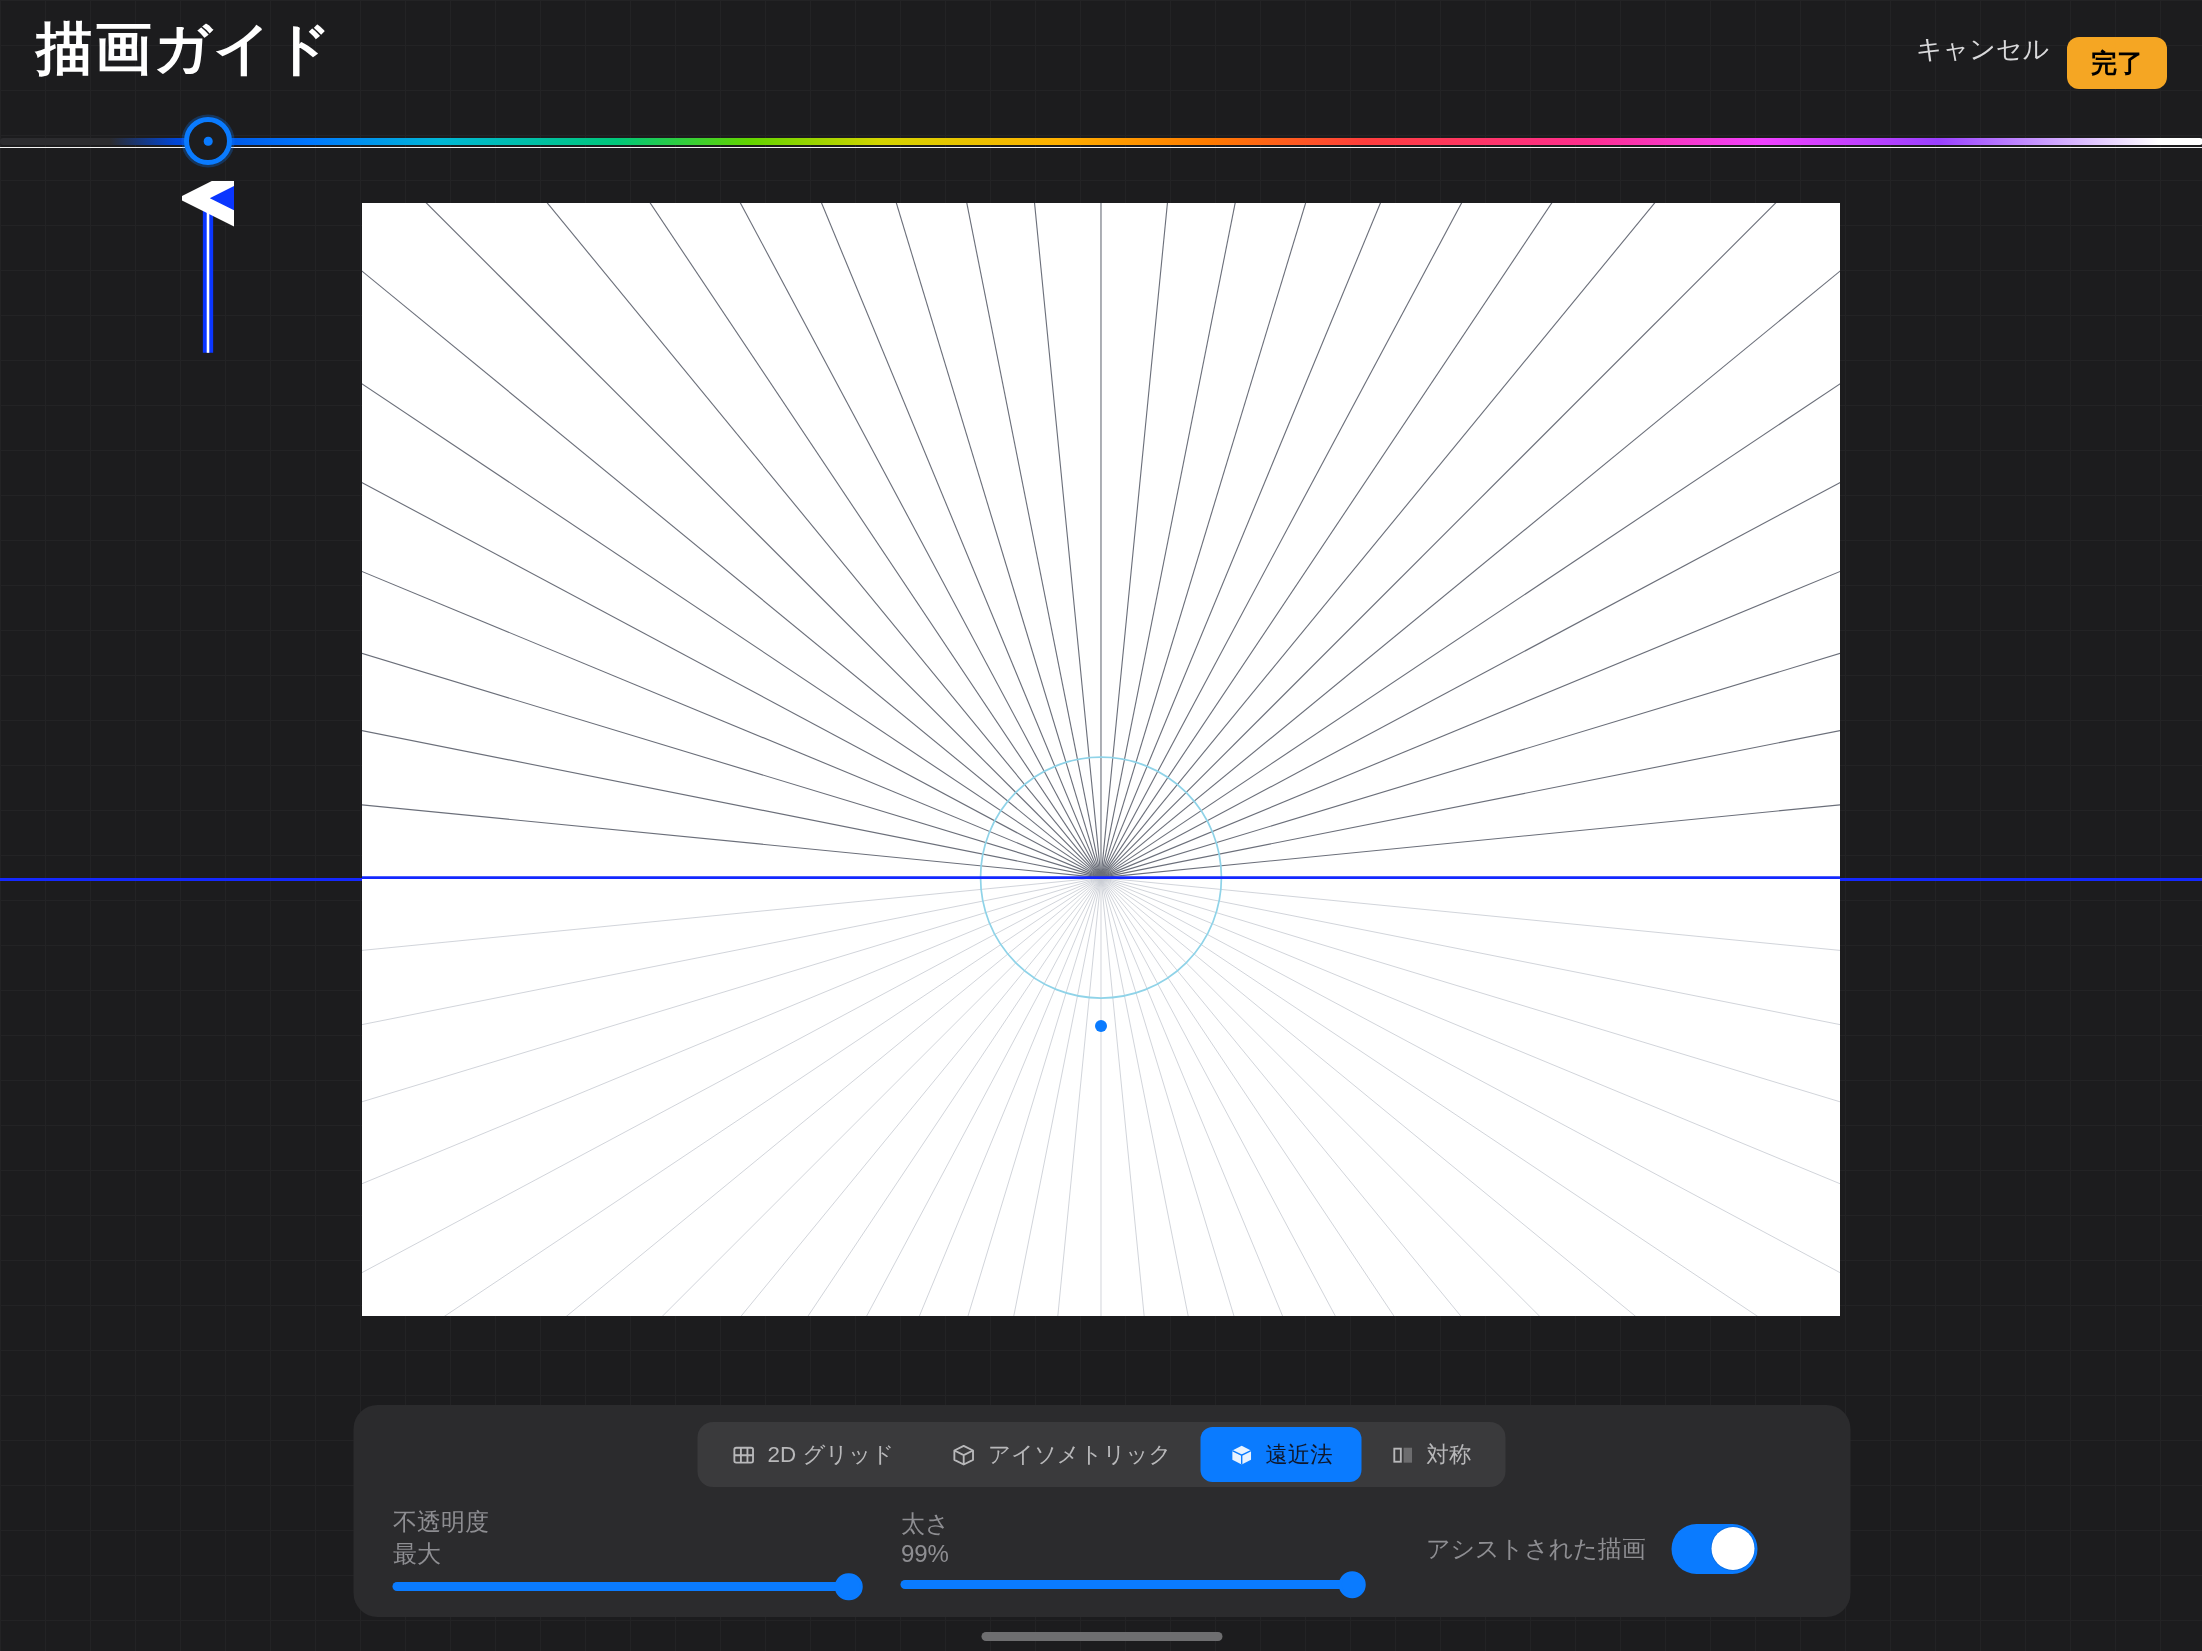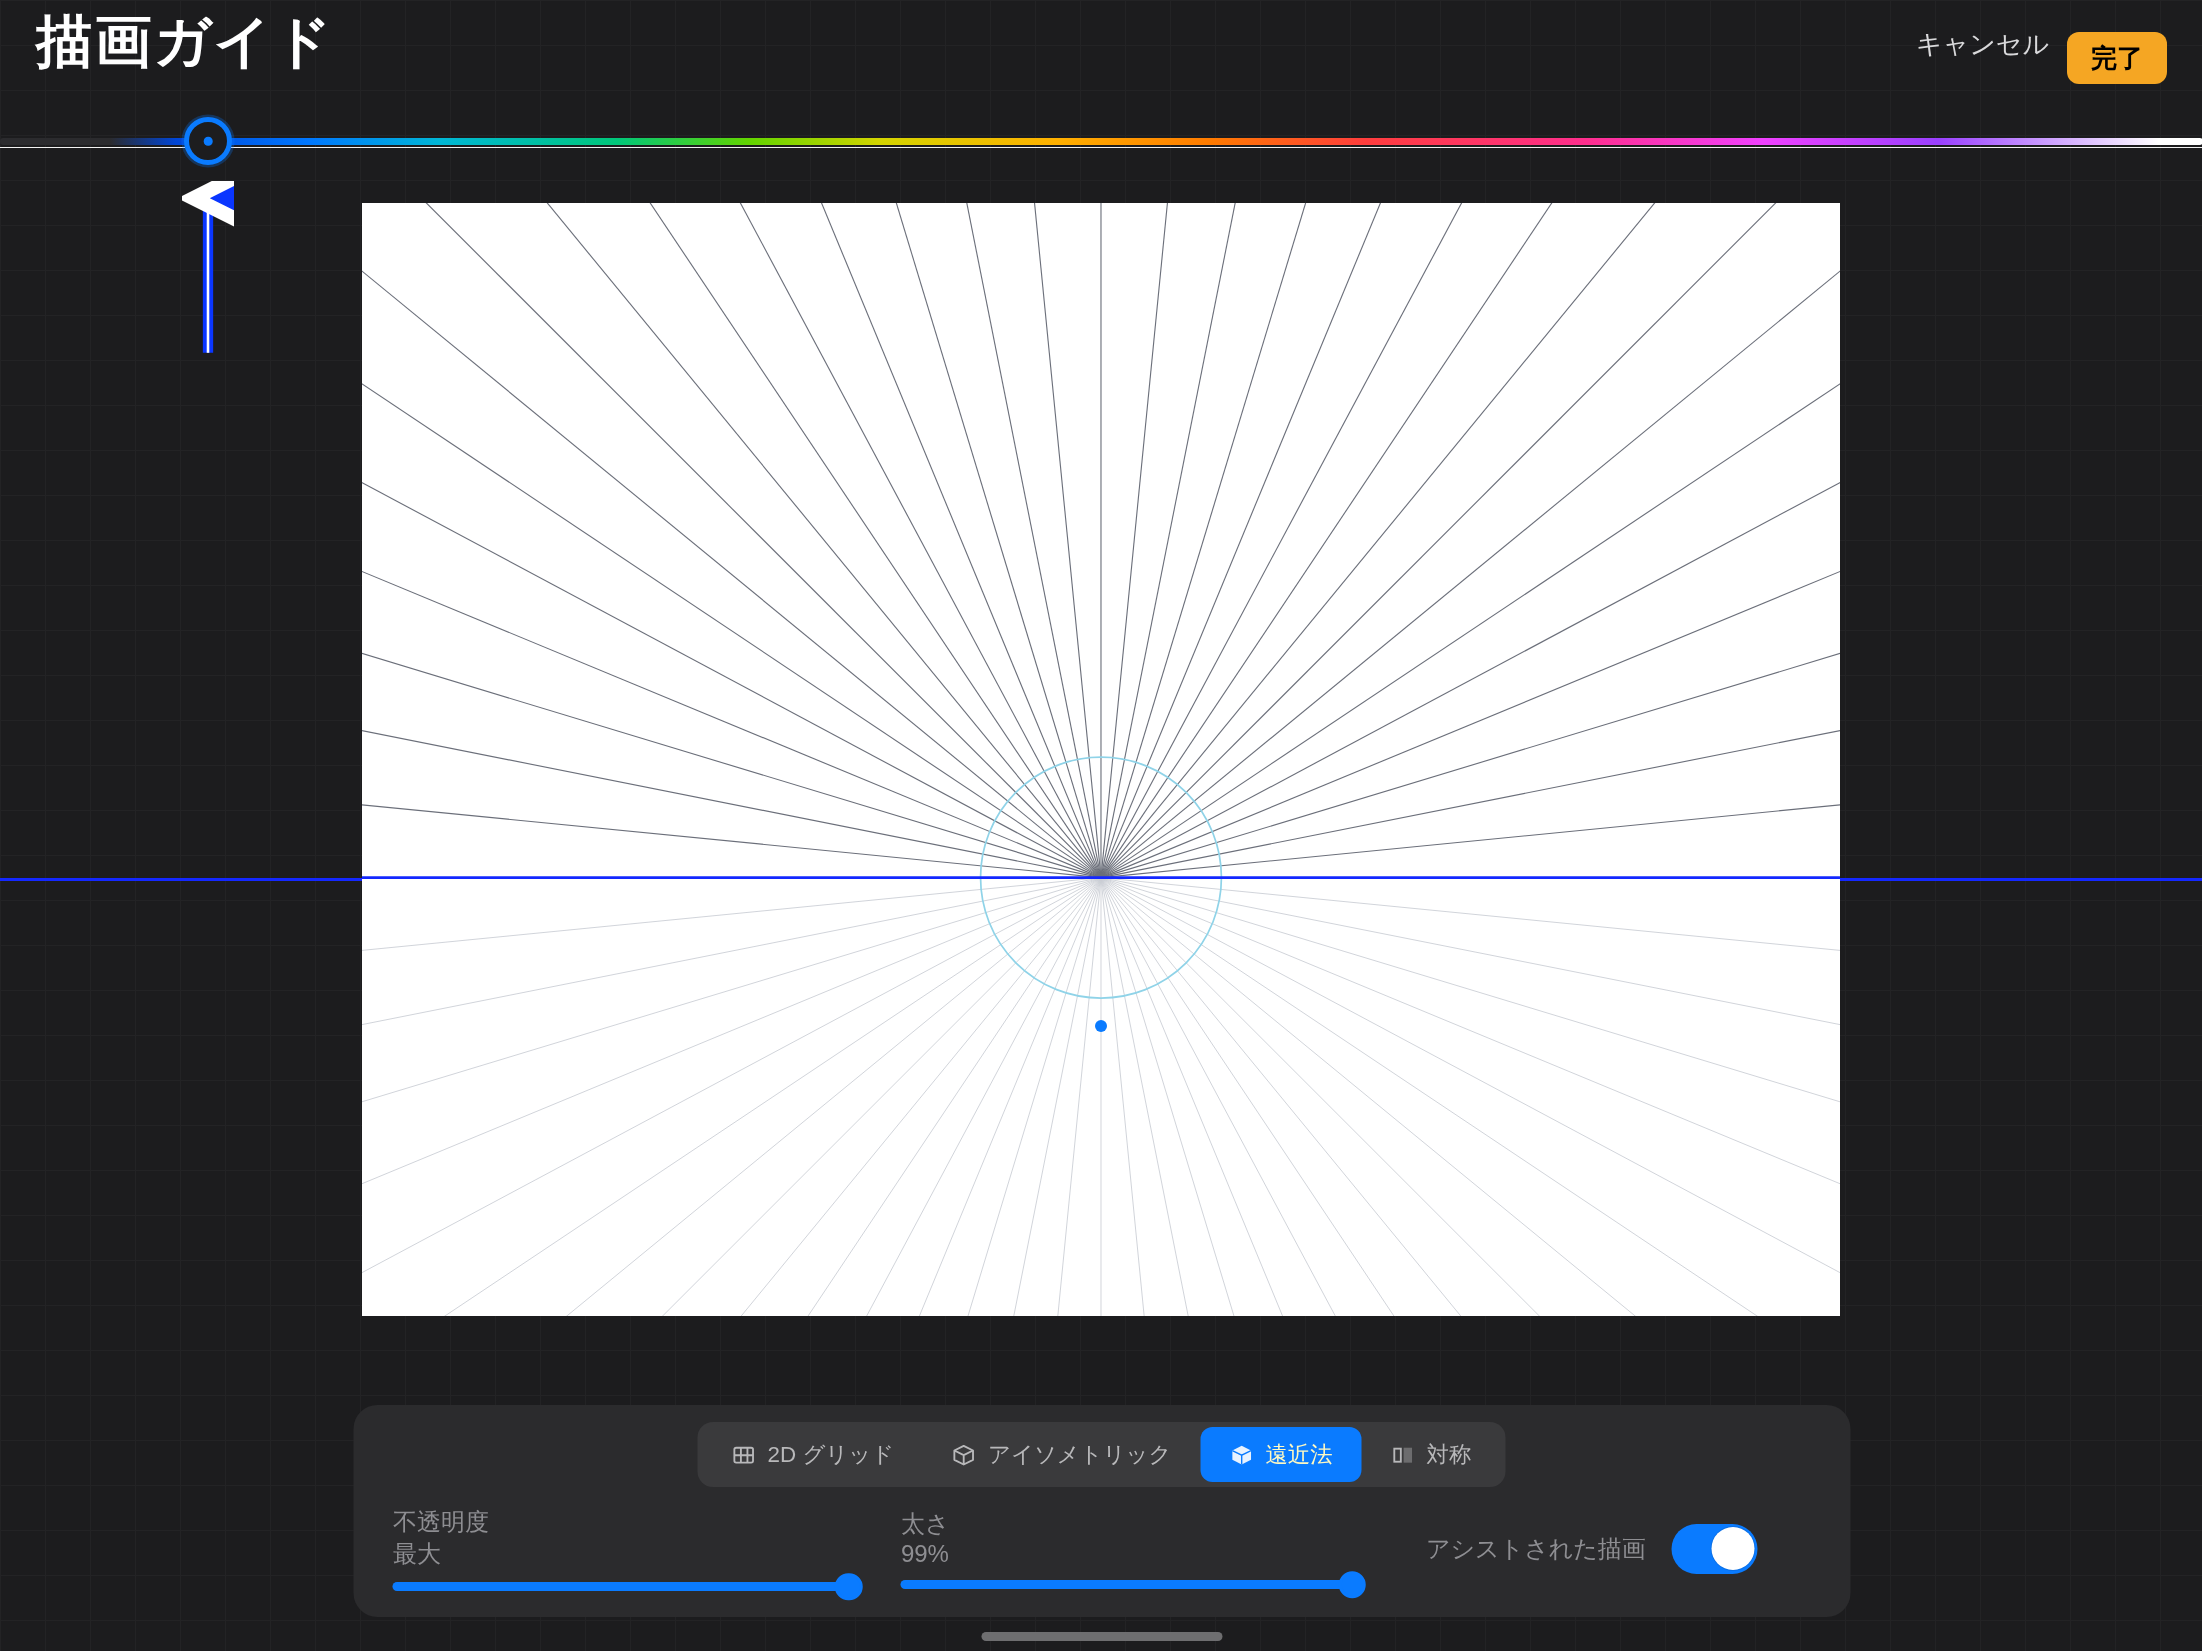--- a/index.html
+++ b/index.html
@@ -25,21 +25,21 @@
     opacity: .55;
     pointer-events: none;
   }
 
   
   .header {
     position: absolute;
     top: 0; left: 0; right: 0;
     height: 98px;
     display: flex;
-    align-items: flex-start;
+    align-items: center;
     justify-content: space-between;
     padding: 4px 36px;
     z-index: 20;
   }
   .title {
     font-size: 57px;
     font-weight: 700;
     letter-spacing: 1.7px;
   }
   .header-right { display: flex; align-items: center; gap: 18px; }
@@ -159,21 +159,21 @@
     gap: 0;
   }
   .seg-item {
     display: flex; align-items: center; gap: 12px;
     padding: 12px 29px;
     border-radius: 12px;
     color: #b8b8ba;
     font-size: 22.4px; font-weight: 500;
     cursor: pointer;
   }
-  .seg-item.active { background: #0a7bff; color: #fef9c3; }
+  .seg-item.active { background: #0a7bff; color: #0f172a; }
   .seg-icon { width: 24px; height: 24px; display:inline-flex; align-items:center; justify-content:center; }
 
   .controls-row {
     display: flex; align-items: center; gap: 52px;
     padding: 0 6.9px;
   }
   .slider-block { flex: 1; display:flex; flex-direction:column; gap:12px; }
   .slider-labels { display:flex; justify-content:space-between; color:#8e8e92; font-size:24px;flex-direction:column; }
   .slider-track {
     position: relative; height: 8.6px;

